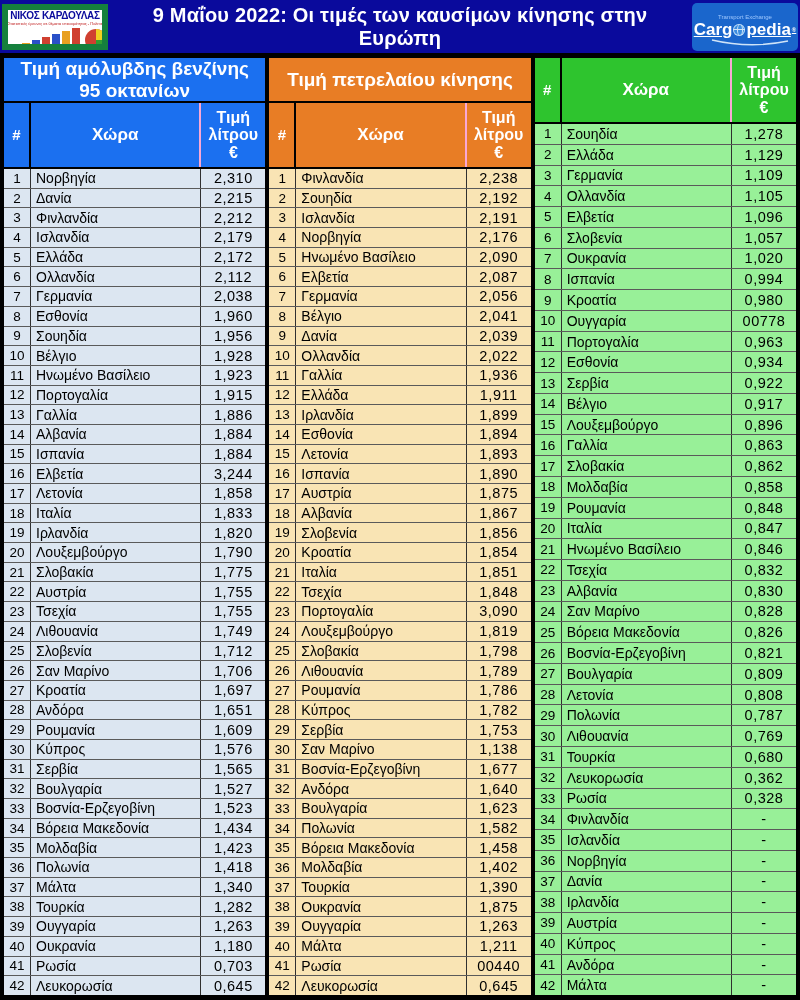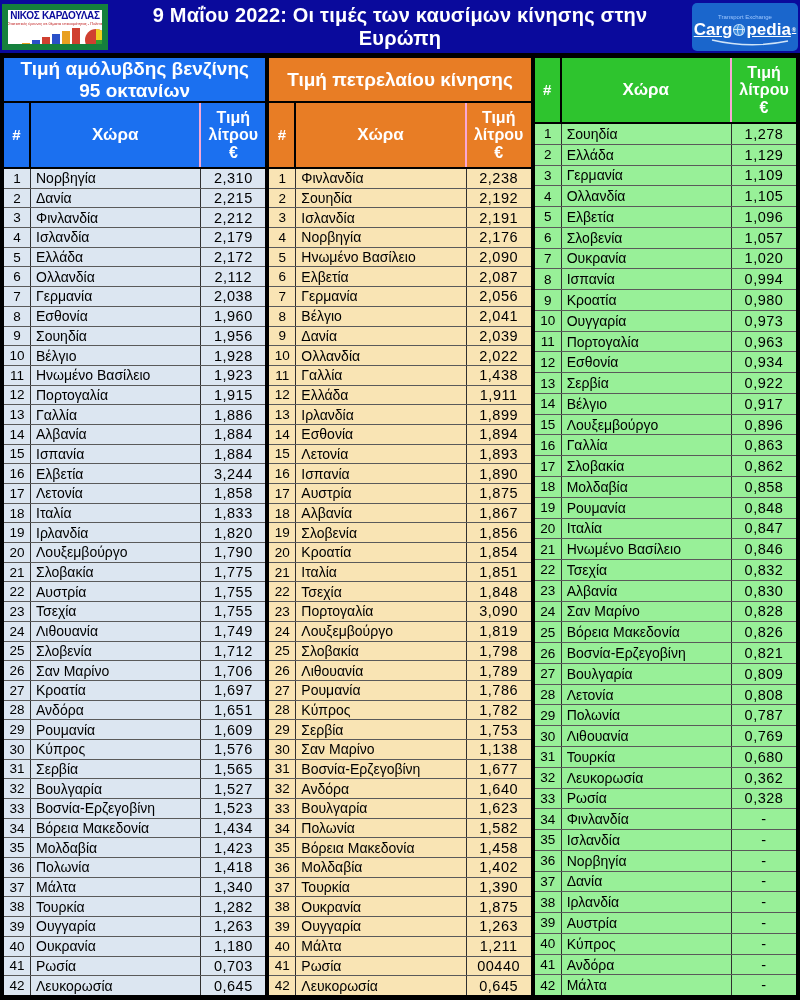--- a/index.html
+++ b/index.html
@@ -424,21 +424,21 @@
             <div class="c price">2,039</div>
           </div>
           <div class="row">
             <div class="c rank">10</div>
             <div class="c country">Ολλανδία</div>
             <div class="c price">2,022</div>
           </div>
           <div class="row">
             <div class="c rank">11</div>
             <div class="c country">Γαλλία</div>
-            <div class="c price">1,438</div>
+            <div class="c price">1,936</div>
           </div>
           <div class="row">
             <div class="c rank">12</div>
             <div class="c country">Ελλάδα</div>
             <div class="c price">1,911</div>
           </div>
           <div class="row">
             <div class="c rank">13</div>
             <div class="c country">Ιρλανδία</div>
             <div class="c price">1,899</div>
@@ -639,21 +639,21 @@
             <div class="c price">0,994</div>
           </div>
           <div class="row">
             <div class="c rank">9</div>
             <div class="c country">Κροατία</div>
             <div class="c price">0,980</div>
           </div>
           <div class="row">
             <div class="c rank">10</div>
             <div class="c country">Ουγγαρία</div>
-            <div class="c price">0,973</div>
+            <div class="c price">00778</div>
           </div>
           <div class="row">
             <div class="c rank">11</div>
             <div class="c country">Πορτογαλία</div>
             <div class="c price">0,963</div>
           </div>
           <div class="row">
             <div class="c rank">12</div>
             <div class="c country">Εσθονία</div>
             <div class="c price">0,934</div>

